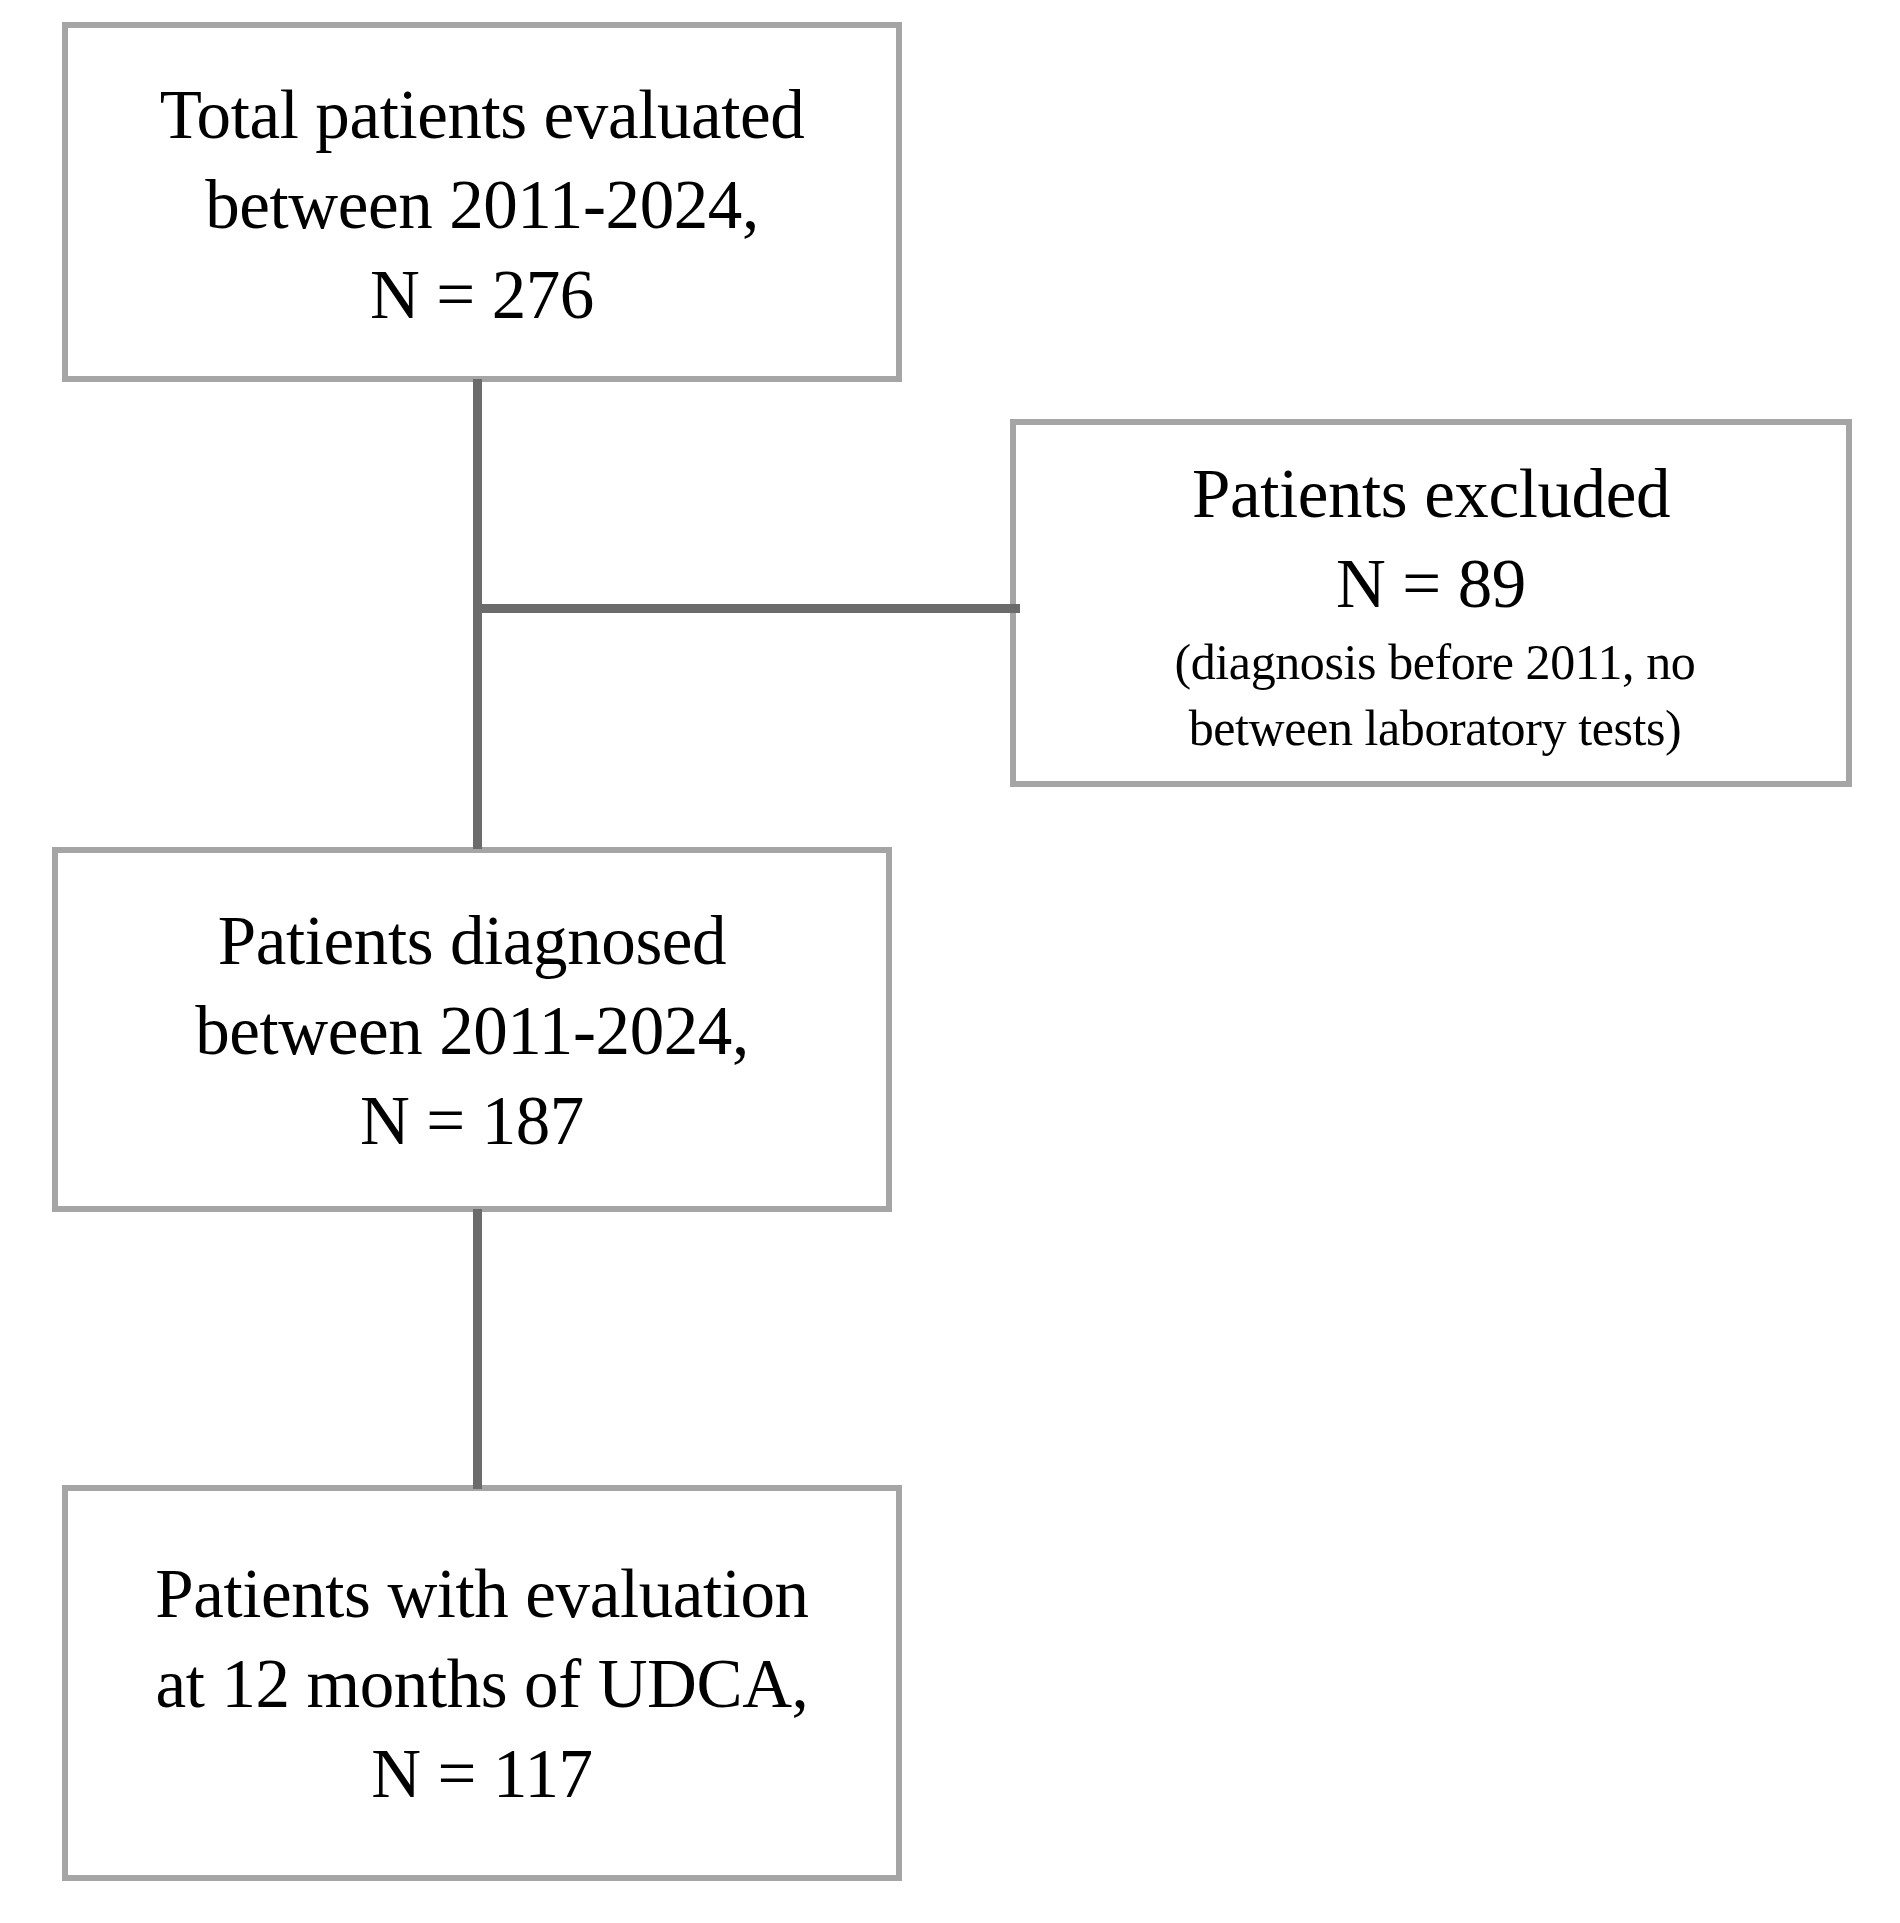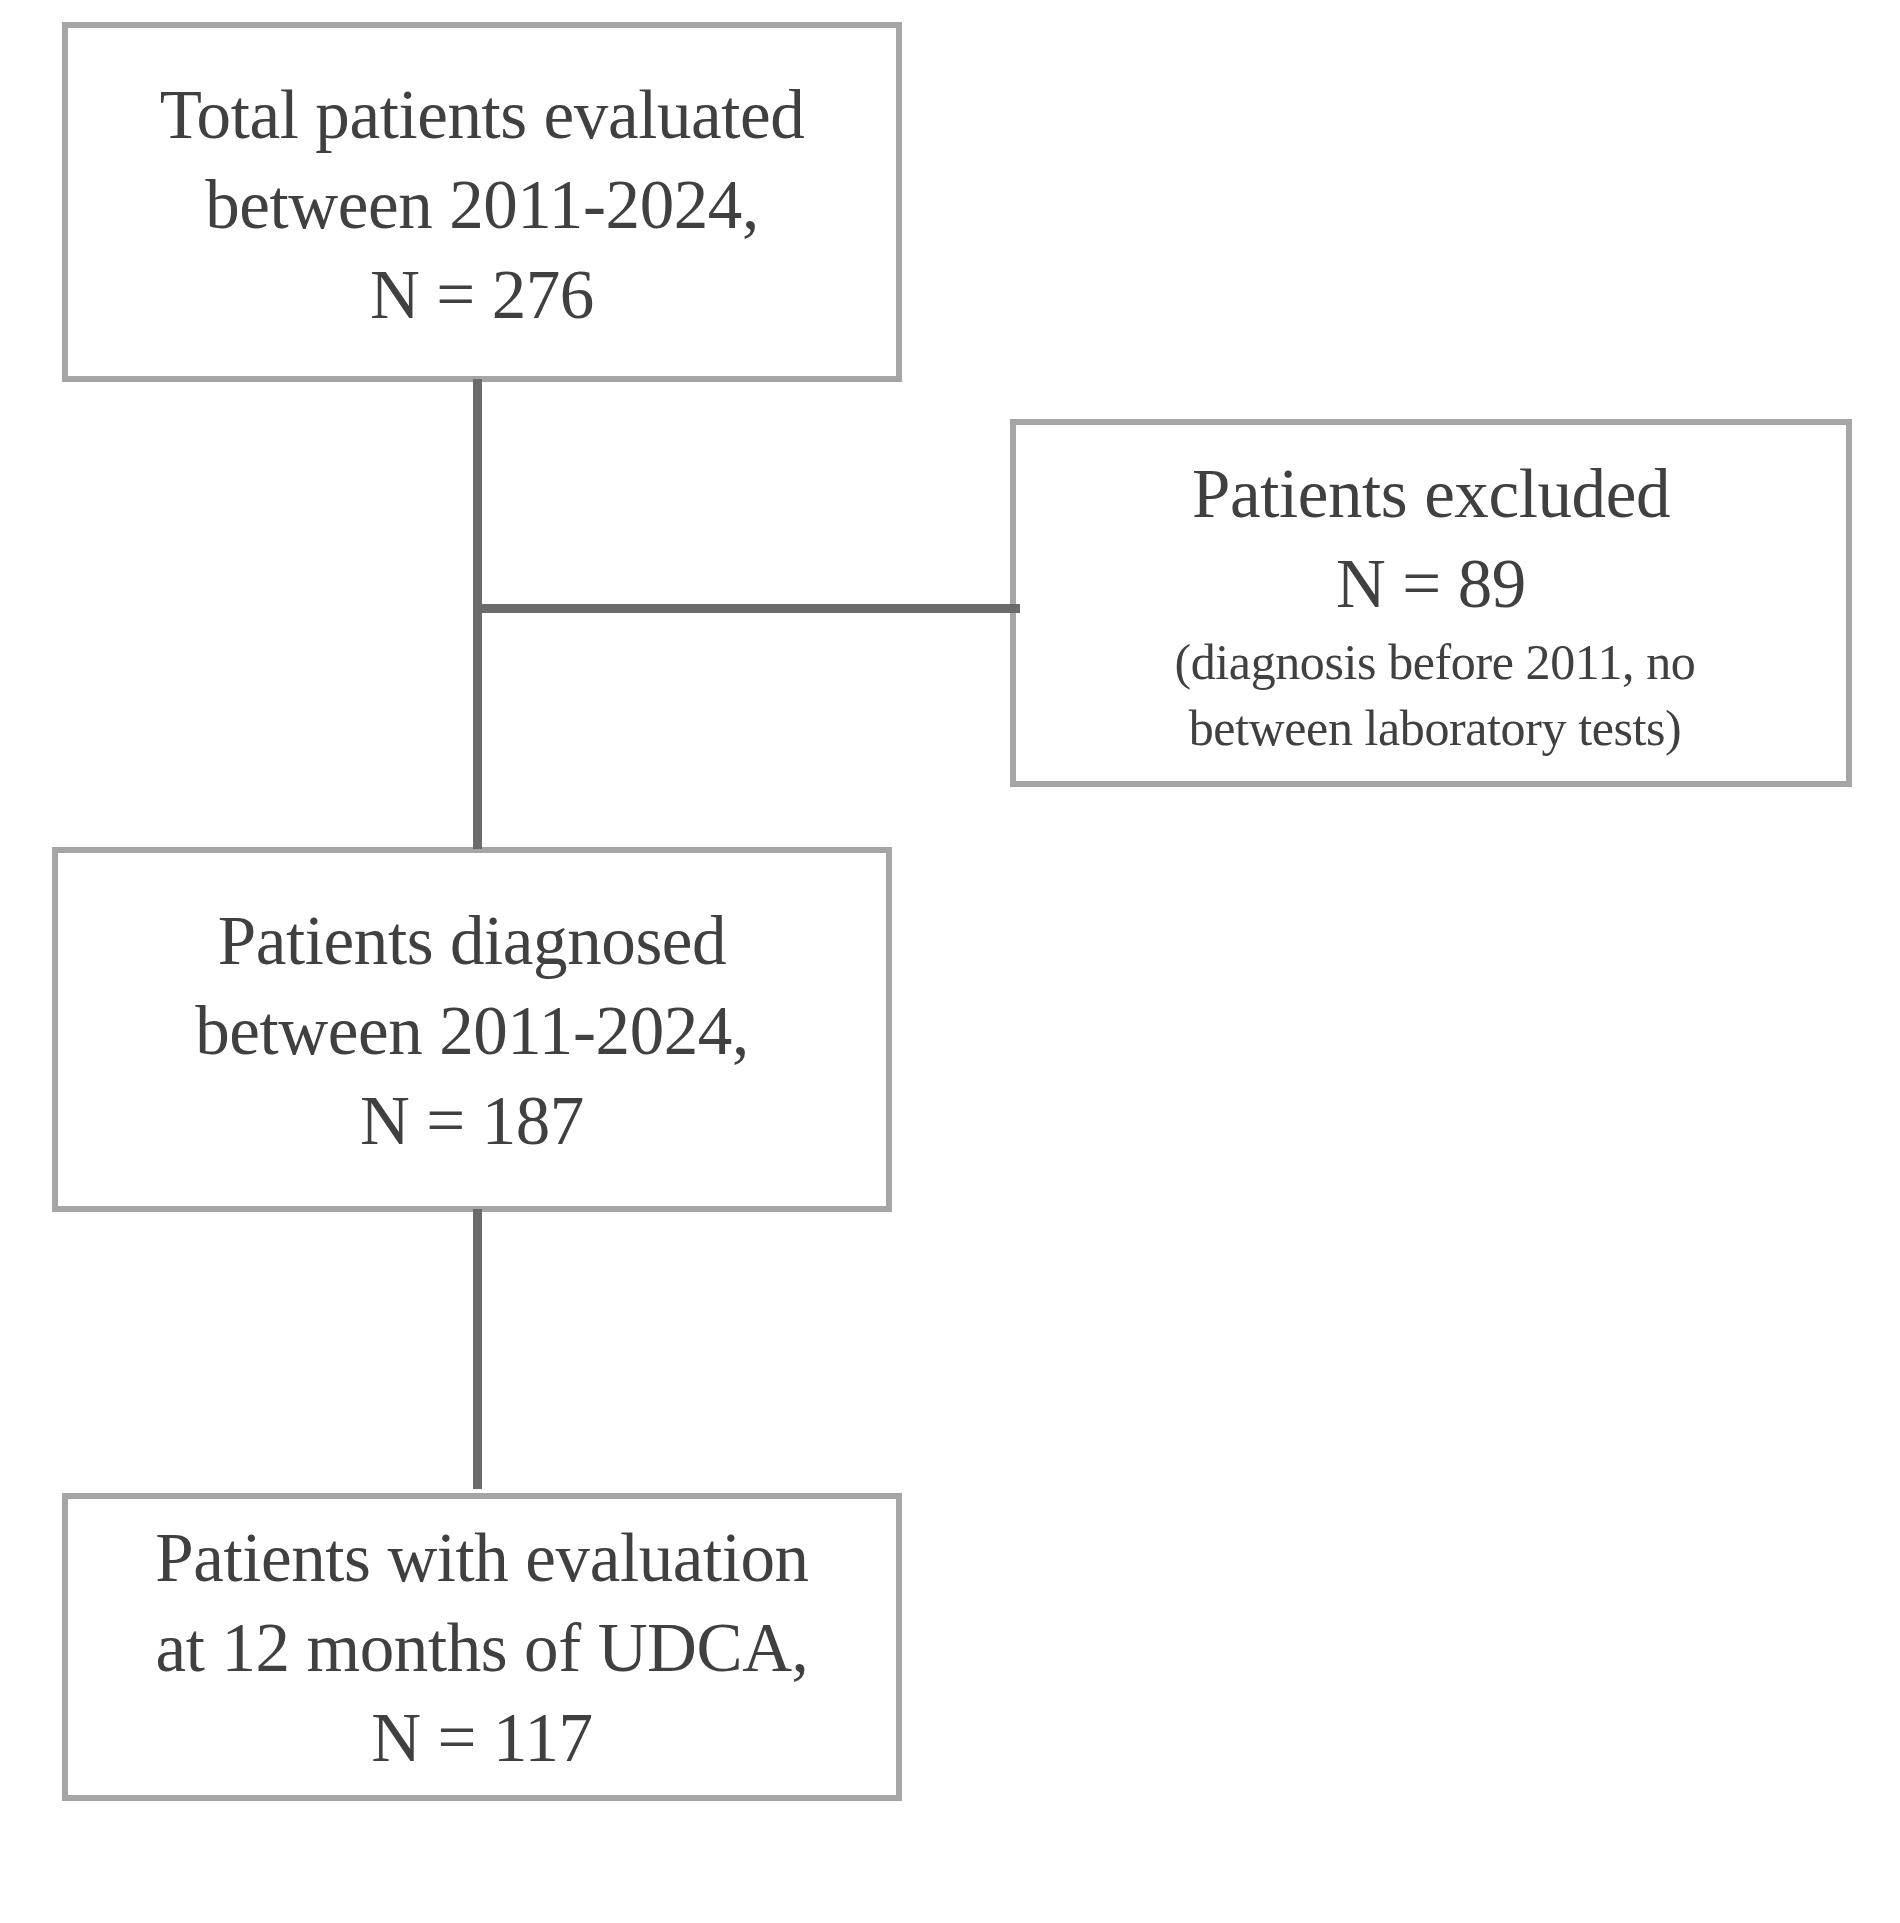--- a/index.html
+++ b/index.html
@@ -24,21 +24,21 @@
   .node-box {
     position: absolute;
     box-sizing: border-box;
     border: 6.2px solid #a5a5a5;
     background: #ffffff;
     display: flex;
     flex-direction: column;
     align-items: center;
     justify-content: center;
     text-align: center;
-    color: #404040;
+    color: #000000;
   }
 
   .node-line {
     display: block;
     width: 100%;
     font-family: "Liberation Serif", "DejaVu Serif", serif;
     font-size: 69px;
     line-height: 90px;
     letter-spacing: -0.4px;
     white-space: nowrap;
@@ -72,22 +72,21 @@
     top: 847px;
     width: 840px;
     height: 365px;
   }
   #box-diagnosed .node-stack { margin-top: 3.5px; }
 
   #box-evaluated {
     left: 62px;
     top: 1485px;
     width: 840px;
-    height: 308px;
-    margin-top: 8px;
+    height: 396px;
   }
   #box-evaluated .node-stack { margin-top: 1.8px; }
 
   .node-stack {
     display: flex;
     flex-direction: column;
     align-items: center;
     width: 100%;
   }
 

